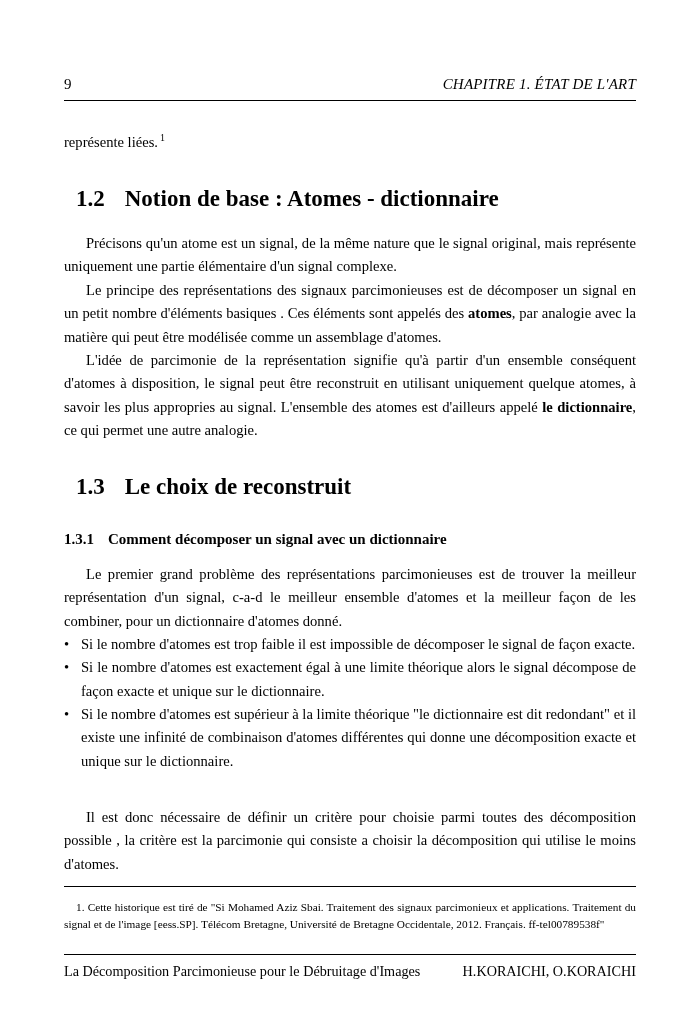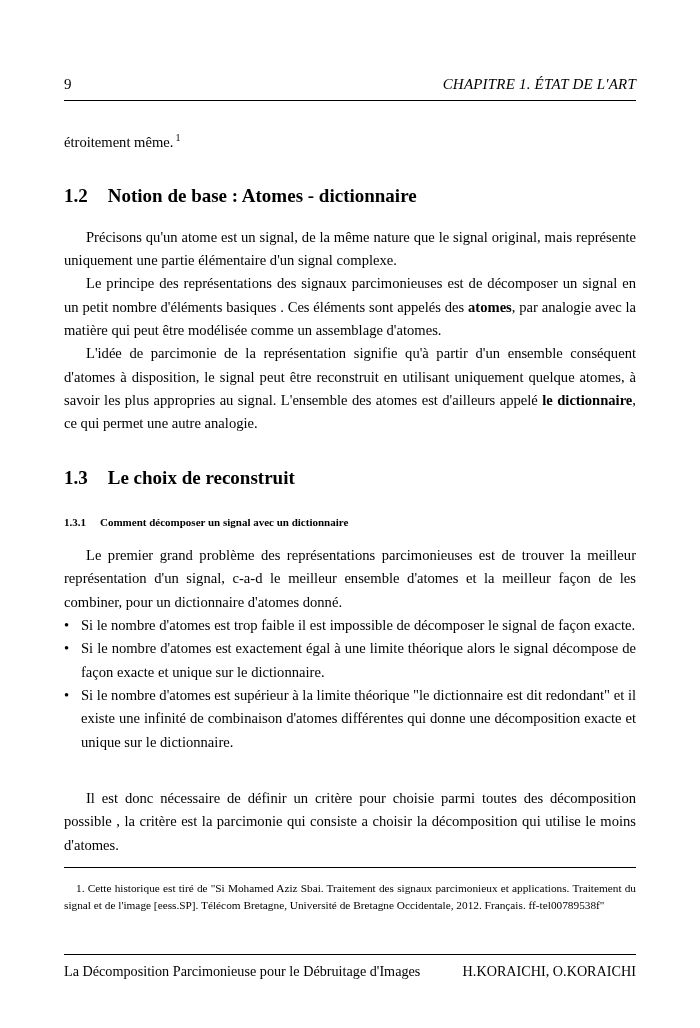--- a/index.html
+++ b/index.html
@@ -30,28 +30,28 @@
   .body-text {
     font-size: 14.6px;
     line-height: 1.6;
     text-align: justify;
     hyphens: auto;
   }
   p.para { text-indent: 22px; }
   p.noindent { text-indent: 0; }
   sup.fnmark { font-size: 10px; vertical-align: super; line-height: 0; margin-left: 2px; }
   h2.section {
-    font-size: 19px;
+    font-size: 23px;
     font-weight: bold;
-    margin: 27px 0 14px 0;
+    margin: 27px 0 14px 12px;
     text-align: left;
   }
   h2.section .secnum { margin-right: 20px; }
   h3.subsection {
-    font-size: 11px;
+    font-size: 15px;
     font-weight: bold;
     margin: 21px 0 12px 0;
     text-align: left;
   }
   h3.subsection .secnum { margin-right: 14px; }
   .bullet {
     position: relative;
     padding-left: 17px;
     text-indent: 0;
   }
@@ -90,21 +90,21 @@
 
 <div class="page">
 
   <header class="page-header">
     <span>9</span>
     <span class="chapter">CHAPITRE 1.  ÉTAT DE L'ART</span>
   </header>
 
   <main class="body-text">
 
-    <p class="noindent"><span>étroitement même.</span><sup class="fnmark">1</sup></p>
+    <p class="noindent"><span>représente liées.</span><sup class="fnmark">1</sup></p>
 
     <h2 class="section">
       <span class="secnum">1.2</span><span>Notion de base : Atomes - dictionnaire</span>
     </h2>
 
     <p class="para">Précisons qu'un atome est un signal, de la même nature que le signal original, mais représente uniquement une partie élémentaire d'un signal complexe.</p>
 
     <p class="para"><span>Le principe des représentations des signaux parcimonieuses est de décomposer un signal en un petit nombre d'éléments basiques . Ces éléments sont appelés des </span><strong>atomes</strong><span>, par analogie avec la matière qui peut être modélisée comme un assemblage d'atomes.</span></p>
 
     <p class="para"><span>L'idée de parcimonie de la représentation signifie qu'à partir d'un ensemble conséquent d'atomes à disposition, le signal peut être reconstruit en utilisant uniquement quelque atomes, à savoir les plus appropries au signal. L'ensemble des atomes est d'ailleurs appelé </span><strong>le dictionnaire</strong><span>, ce qui permet une autre analogie.</span></p>

